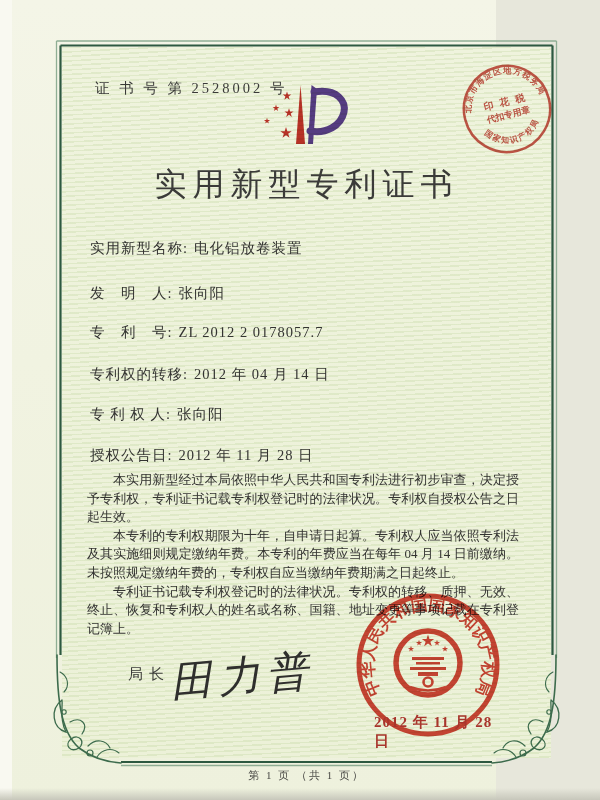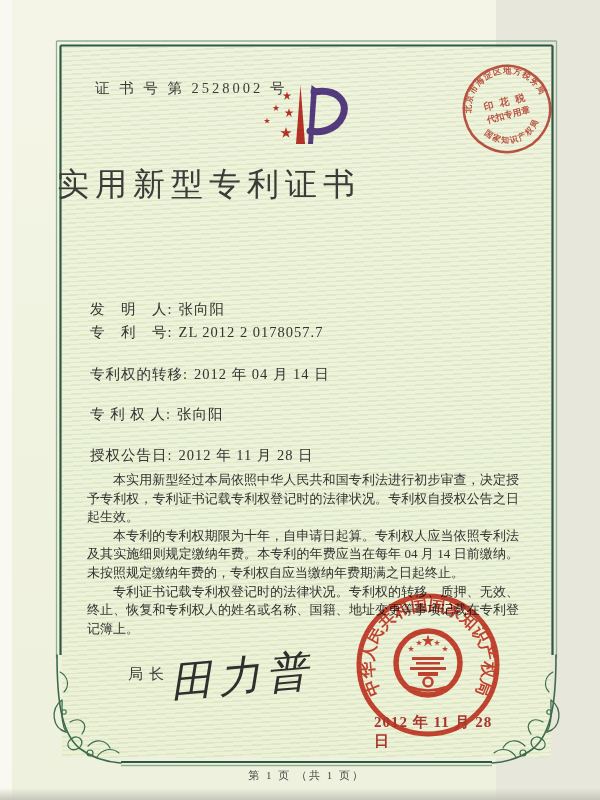--- a/index.html
+++ b/index.html
@@ -16,21 +16,21 @@
   #edge-bottom{position:absolute;left:0;bottom:0;width:600px;height:12px;
     background:linear-gradient(180deg,rgba(160,160,150,0) 0%,#c7c7bb 100%);}
   #inner-texture{
     position:absolute;left:62px;top:47px;width:489px;height:711px;
     background:
       repeating-linear-gradient(177deg,rgba(170,200,130,0.22) 0px,rgba(170,200,130,0.22) 1.5px,rgba(255,255,255,0) 1.5px,rgba(255,255,255,0) 4.5px),
       linear-gradient(180deg,#eff3dd,#ecf1d8);
   }
   .abs{position:absolute;}
   #cert-number{left:95px;top:79px;font-size:14.5px;letter-spacing:3px;color:#3a3a38;}
-  #title{left:57px;top:163px;width:499px;text-align:left;font-size:32px;
+  #title{left:57px;top:163px;width:499px;text-align:center;font-size:32px;
     letter-spacing:6px;color:#3b3b39;font-weight:500;}
   .field-row{left:90px;font-size:14.5px;color:#333331;letter-spacing:1px;white-space:nowrap;}
   .field-row .lbl{margin-right:6px;}
   #body-text{left:87px;top:471px;width:432px;color:#333331;}
   #body-text p{margin:0;font-size:13px;line-height:18.6px;text-align:justify;text-indent:2em;}
   #director-label{left:128px;top:665px;font-size:15px;letter-spacing:6px;color:#3a3a38;font-family:Liberation Mono, monospace;}
   #seal-date{left:374px;top:713px;font-size:15px;color:#a8352c;font-weight:bold;letter-spacing:1px;}
   #footer-page{left:57px;top:748px;width:499px;text-align:center;font-size:11px;
     letter-spacing:2px;color:#4a4a46;margin-top:20px;}
   .stamp{mix-blend-mode:multiply;}
@@ -103,21 +103,24 @@
       <text font-size="8.2" font-weight="bold" letter-spacing="1.5">
         <textPath href="#taxBot" startOffset="50%" text-anchor="middle">国家知识产权局</textPath>
       </text>
       <text x="50" y="46" text-anchor="middle" font-size="10" font-weight="bold" letter-spacing="2">印 花 税</text>
       <text x="50" y="59" text-anchor="middle" font-size="9" font-weight="bold">代扣专用章</text>
     </g>
   </svg>
 
   <div class="abs" id="title">实用新型专利证书</div>
 
-  <div class="abs field-row" style="top:300px;">
+  <div class="abs field-row" style="top:239px;">
+    <span class="lbl">实用新型名称:</span><span>电化铝放卷装置</span>
+  </div>
+  <div class="abs field-row" style="top:284px;">
     <span class="lbl">发　明　人:</span><span>张向阳</span>
   </div>
   <div class="abs field-row" style="top:323px;">
     <span class="lbl">专　利　号:</span><span>ZL 2012 2 0178057.7</span>
   </div>
   <div class="abs field-row" style="top:365px;">
     <span class="lbl">专利权的转移:</span><span>2012 年 04 月 14 日</span>
   </div>
   <div class="abs field-row" style="top:405px;">
     <span class="lbl">专 利 权 人:</span><span>张向阳</span>

